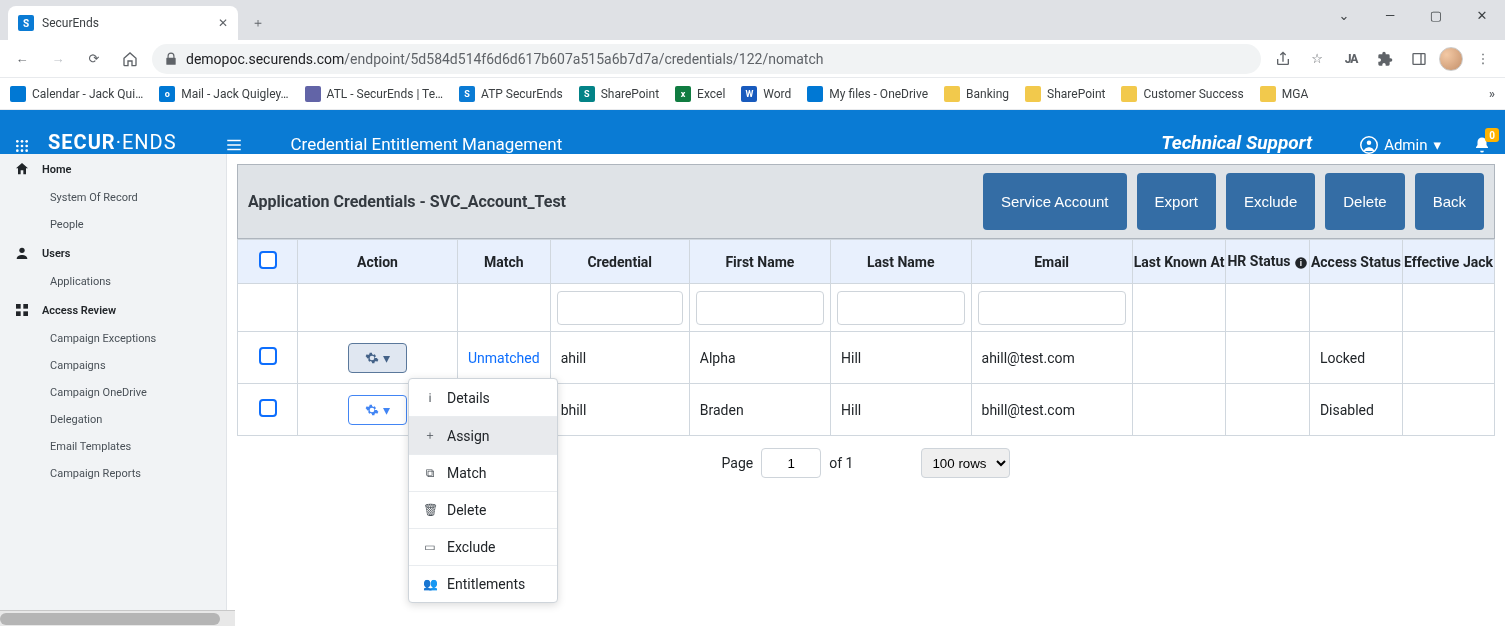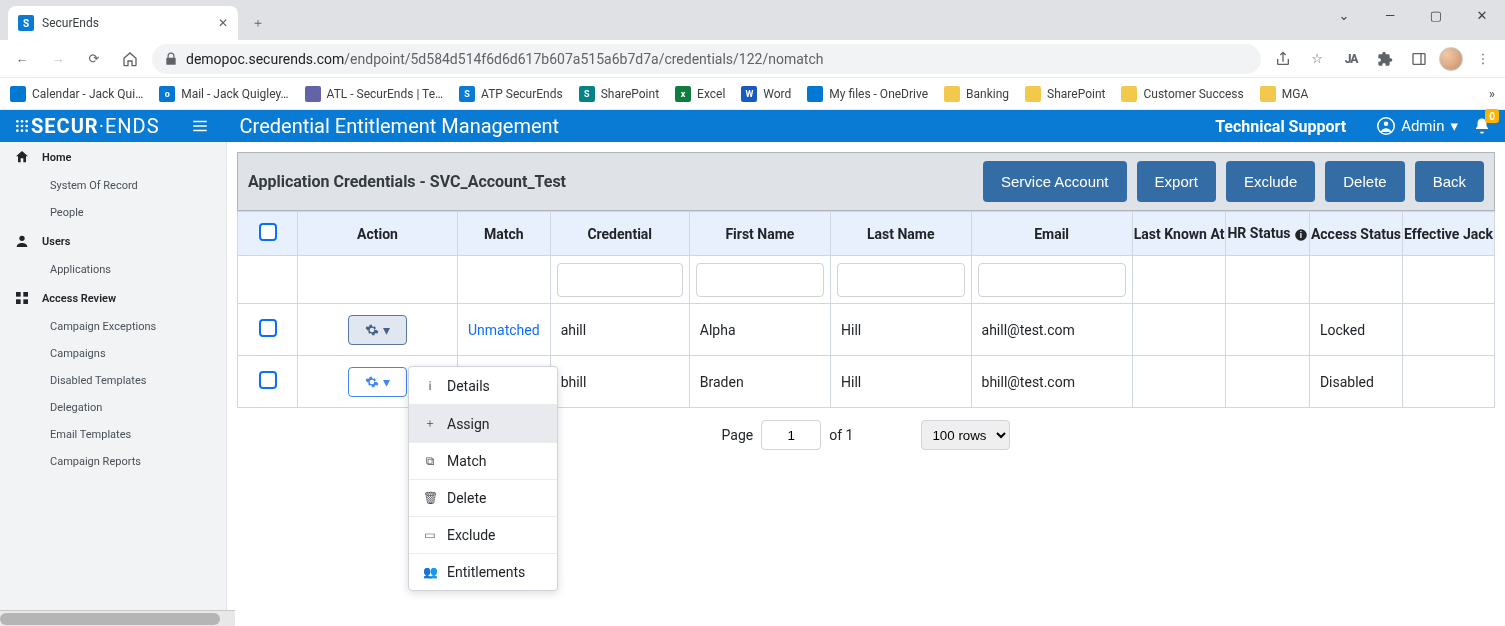--- a/index.html
+++ b/index.html
@@ -155,36 +155,36 @@
     align-items: center;
     justify-content: center;
     font-size: 9px;
     font-weight: 700;
     color: #fff;
   }
   .bm-overflow { margin-left: auto; color: #5f6368; font-weight: 700; cursor: pointer; }
 
   
   .app-header {
-    height: 32px;
+    height: 44px;
     background: var(--header-blue);
     color: #fff;
     display: flex;
-    align-items: center;
+    align-items: flex-end;
     padding: 0 14px;
-    gap: 1px;
+    gap: 18px;
     font-size: 16px;
   }
   .app-header .grid-launcher { font-size: 16px; cursor: pointer; }
   .app-header .brand { font-weight: 400; letter-spacing: 1px; font-size: 20px; }
   .app-header .brand b { font-weight: 700; }
   .app-header .menu-toggle { cursor: pointer; margin: 0 30px; }
-  .app-header .page-title { font-size: 20px; }
+  .app-header .page-title { font-size: 17px; }
   .app-header .spacer { flex: 1; }
-  .app-header .support { font-weight: 700; font-size: 16px; }
+  .app-header .support { font-weight: 700; font-size: 19px; font-style: italic; }
   .app-header .user-chip { display: flex; align-items: center; gap: 6px; cursor: pointer; font-size: 15px; margin-left: 30px;}
   .app-header .bell-wrap { position: relative; margin-left: 14px; cursor: pointer; }
   .app-header .badge {
     position: absolute;
     top: -8px; right: -8px;
     background: #ffb300;
     color: #fff;
     font-size: 10px;
     min-width: 14px;
     height: 14px;
@@ -236,21 +236,21 @@
     align-items: center;
     gap: 10px;
     border: 1px solid #aeb5bd;
   }
   .titlebar .title { font-weight: 700; font-size: 16px; color: #343a40; }
   .titlebar .spacer { flex: 1; }
   .btn {
     background: var(--btn-blue);
     color: #fff;
     border: none;
-    padding: 12px 18px;
+    padding: 20px 18px;
     font-size: 15px;
     border-radius: 4px;
     cursor: pointer;
   }
 
   .status-row {
     display: flex;
     align-items: center;
     gap: 10px;
     padding: 16px 4px 14px 4px;
@@ -601,21 +601,21 @@
         </span>
         <span>Access Review</span>
       </div>
       <div class="side-sub">
         <span>Campaign Exceptions</span>
       </div>
       <div class="side-sub">
         <span>Campaigns</span>
       </div>
       <div class="side-sub">
-        <span>Disabled Templates</span>
+        <span>Campaign OneDrive</span>
       </div>
       <div class="side-sub">
         <span>Delegation</span>
       </div>
       <div class="side-sub">
         <span>Email Templates</span>
       </div>
       <div class="side-sub">
         <span>Campaign Reports</span>
       </div>

